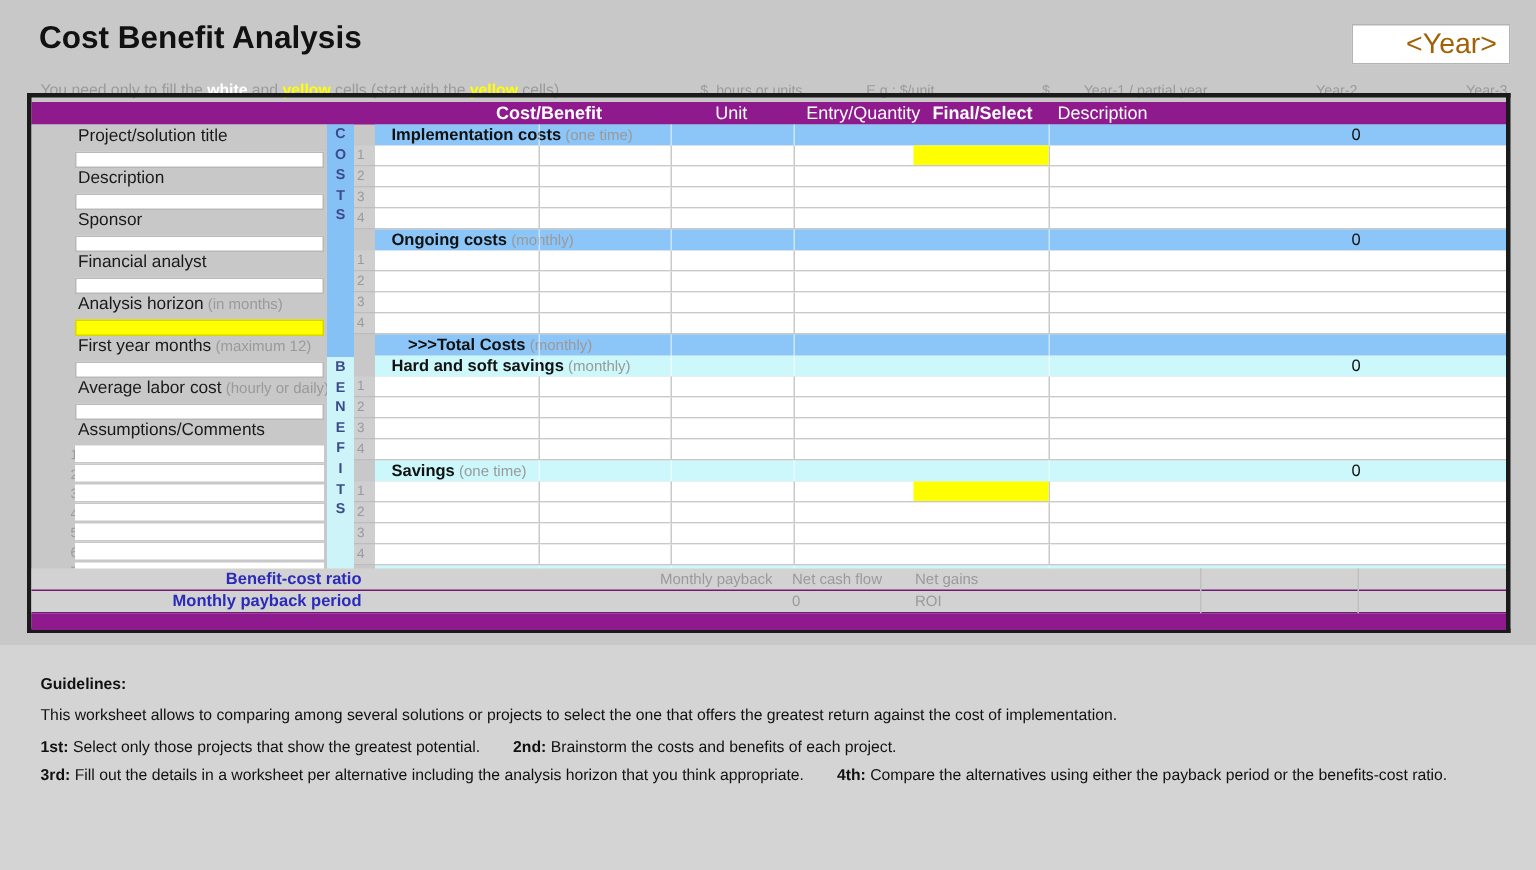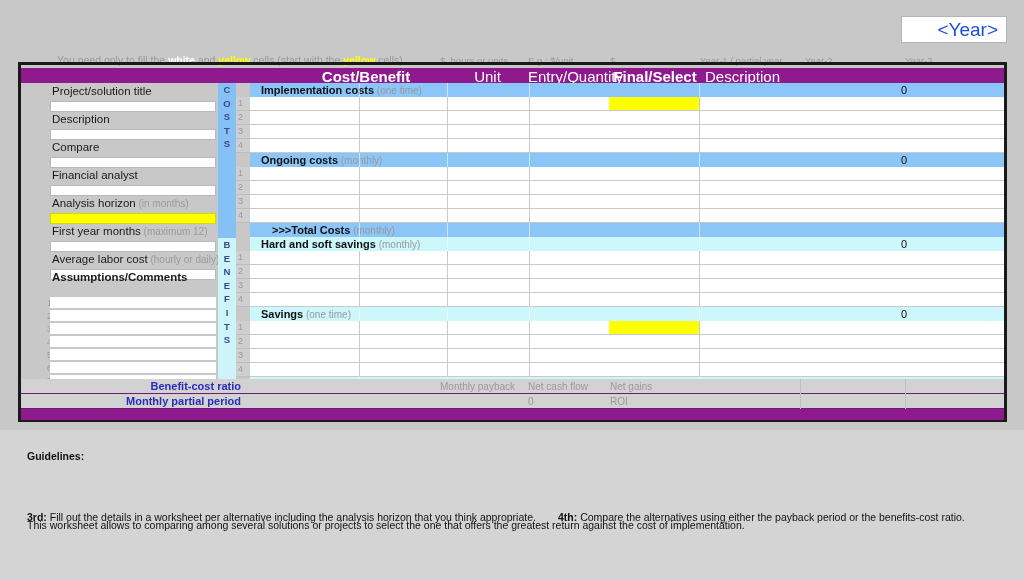--- a/index.html
+++ b/index.html
@@ -12,39 +12,39 @@
   .sheet{position:relative;width:1024px;height:580px;background:#c8c8c8;}
 
   
   .topbar{position:absolute;left:0;top:0;width:1024px;height:52px;background:#c8c8c8;}
   .app-title{position:absolute;left:26px;top:14px;font-size:21px;font-weight:bold;color:#111;letter-spacing:0px;}
   .orgbox{position:absolute;left:437px;top:16px;width:262px;height:27px;background:#ffffff;
           border:1px solid #b4b4b4;display:flex;align-items:center;justify-content:center;}
   .orgbox span{font-size:19px;color:#2b2b9e;}
   .yearbox{position:absolute;left:901px;top:16px;width:106px;height:27px;background:#ffffff;
            border:1px solid #b4b4b4;display:flex;align-items:center;justify-content:flex-end;padding-right:8px;box-sizing:border-box;}
-  .yearbox span{font-size:19px;color:#1d4ed8;}
-
-  .subtitle{position:absolute;left:27px;top:54px;font-size:10.5px;color:#9a9a9a;white-space:nowrap;margin-left:30px;}
+  .yearbox span{font-size:19px;color:#a16207;}
+
+  .subtitle{position:absolute;left:27px;top:54px;font-size:10.5px;color:#9a9a9a;white-space:nowrap;}
   .subtitle b{color:#ffffff;font-weight:bold;}
   .subtitle i{color:#ffff00;font-weight:bold;font-style:normal;}
 
   
-  .hint{position:absolute;top:55px;font-size:9.5px;color:#9a9a9a;text-align:left;white-space:nowrap;}
+  .hint{position:absolute;top:55px;font-size:9.5px;color:#9a9a9a;text-align:right;white-space:nowrap;}
 
   
   .frame-left{position:absolute;left:18px;top:62px;width:3px;height:360px;background:#1a1a1a;}
   .frame-right{position:absolute;left:1004px;top:62px;width:3px;height:360px;background:#1a1a1a;}
   .frame-top{position:absolute;left:18px;top:62px;width:989px;height:3px;background:#1a1a1a;}
   .frame-bot{position:absolute;left:18px;top:419px;width:989px;height:3px;background:#1a1a1a;}
 
   
   .purple-head{position:absolute;left:21px;top:68px;width:983px;height:15px;background:#8e1a8e;}
   .purple-foot{position:absolute;left:21px;top:409px;width:983px;height:11px;background:#8e1a8e;}
-  .ph-label{position:absolute;color:#ffffff;font-size:15px;font-weight:bold;top:0;}
+  .ph-label{position:absolute;color:#ffffff;font-size:12px;font-weight:bold;top:0;}
 
   
   .leftpanel{position:absolute;left:21px;top:83px;width:197px;height:326px;background:#c8c8c8;}
   .lbl{position:absolute;left:31px;font-size:11.5px;color:#1a1a1a;white-space:nowrap;}
   .lbl .dim{color:#9a9a9a;font-size:10px;}
   .ipt{position:absolute;left:29px;width:166px;height:11px;background:#ffffff;border:1px solid #b9b9b9;box-sizing:border-box;}
   .ipt.yellow{background:#ffff00;border-color:#d6d600;}
   .assum-row{position:absolute;left:29px;width:166px;height:12px;background:#ffffff;border-bottom:1px solid #c8c8c8;box-sizing:border-box;}
   .gutnum{position:absolute;left:19px;width:12px;font-size:9px;color:#9a9a9a;text-align:right;}
 
@@ -81,20 +81,21 @@
   .guidewrap{position:absolute;left:0px;top:430px;width:1024px;height:150px;background:#d4d4d4;}
   .gline{position:absolute;left:27px;font-size:10.5px;color:#111;white-space:nowrap;}
   .gline b{font-weight:bold;}
 </style>
 </head>
 <body>
 
 <div class="sheet">
 
   <div class="topbar">
+    <div class="app-title">Cost Benefit Analysis</div>
     <div class="yearbox">
       <span>&lt;Year&gt;</span>
     </div>
   </div>
 
   <div class="subtitle">
     <span>You need only to fill the </span><b>white</b><span> and </span><i>yellow</i><span> cells (start with the </span><i>yellow</i><span> cells).</span>
   </div>
 
   <div id="hints">
@@ -117,31 +118,31 @@
     <div class="ph-label" style="left:507px;width:95px;text-align:center;font-weight:normal;">Entry/Quantity</div>
     <div class="ph-label" style="left:589px;width:90px;text-align:center;">Final/Select</div>
     <div class="ph-label" style="left:684px;text-align:left;font-weight:normal;">Description</div>
   </div>
 
   <div class="leftpanel" id="leftpanel">
       <div class="lbl" style="top: 2px;">Project/solution title</div>
       <div class="ipt" style="top: 18px;"></div>
       <div class="lbl" style="top: 30px;">Description</div>
       <div class="ipt" style="top: 46px;"></div>
-      <div class="lbl" style="top: 58px;">Compare</div>
+      <div class="lbl" style="top: 58px;">Sponsor</div>
       <div class="ipt" style="top: 74px;"></div>
       <div class="lbl" style="top: 86px;">Financial analyst</div>
       <div class="ipt" style="top: 102px;"></div>
       <div class="lbl" style="top: 114px; text-align: center;">Analysis horizon<span class="dim"> (in months)</span></div>
       <div class="ipt yellow" style="top: 130px;"></div>
       <div class="lbl" style="top: 142px;">First year months<span class="dim"> (maximum 12)</span></div>
       <div class="ipt" style="top: 158px;"></div>
       <div class="lbl" style="top: 170px;">Average labor cost<span class="dim"> (hourly or daily)</span></div>
       <div class="ipt" style="top: 186px;"></div>
-      <div class="lbl" style="top: 188px; font-weight: bold;">Assumptions/Comments</div>
+      <div class="lbl" style="top: 198px; font-weight: normal;">Assumptions/Comments</div>
       <div class="gutnum" style="top: 215px;">1</div>
       <div class="assum-row" style="top: 214px;"></div>
       <div class="gutnum" style="top: 228px;">2</div>
       <div class="assum-row" style="top: 227px;"></div>
       <div class="gutnum" style="top: 241px;">3</div>
       <div class="assum-row" style="top: 240px;"></div>
       <div class="gutnum" style="top: 254px;">4</div>
       <div class="assum-row" style="top: 253px;"></div>
       <div class="gutnum" style="top: 267px;">5</div>
       <div class="assum-row" style="top: 266px;"></div>
@@ -335,32 +336,35 @@
   <div id="summary">
       <div class="sumrow" style="top: 379px;">
         <div class="sumlbl">Benefit-cost ratio</div>
         <div class="sumval" style="left: 419px; width: 95px;">Monthly payback</div>
         <div class="sumval" style="left: 507px; width: 95px;">Net cash flow</div>
         <div class="sumval" style="left: 589px; width: 90px;">Net gains</div>
         <div class="sumsep" style="left: 779px;"></div>
         <div class="sumsep" style="left: 884px;"></div>
       </div>
       <div class="sumrow" style="top: 394px;">
-        <div class="sumlbl">Monthly partial period</div>
+        <div class="sumlbl">Monthly payback period</div>
         <div class="sumval" style="left: 507px; width: 95px;">0</div>
         <div class="sumval" style="left: 589px; width: 90px;">ROI</div>
         <div class="sumsep" style="left: 779px;"></div>
         <div class="sumsep" style="left: 884px;"></div>
       </div>
     </div>
 
   <div class="purple-foot"></div>
 
   <div class="guidewrap">
     <div class="gline" style="top:20px;font-weight:bold;">Guidelines:</div>
-    <div class="gline" style="top:41px;margin-top:48px;">This worksheet allows to comparing among several solutions or projects to select the one that offers the greatest return against the cost of implementation.</div>
+    <div class="gline" style="top:41px;">This worksheet allows to comparing among several solutions or projects to select the one that offers the greatest return against the cost of implementation.</div>
+    <div class="gline" style="top:62px;">
+      <b>1st:</b><span> Select only those projects that show the greatest potential.</span><span style="display:inline-block;width:22px"></span><b>2nd:</b><span> Brainstorm the costs and benefits of each project.</span>
+    </div>
     <div class="gline" style="top:81px;">
       <b>3rd:</b><span> Fill out the details in a worksheet per alternative including the analysis horizon that you think appropriate.</span><span style="display:inline-block;width:22px"></span><b>4th:</b><span> Compare the alternatives using either the payback period or the benefits-cost ratio.</span>
     </div>
 
   </div>
 
 </div>
 
 </body></html>

